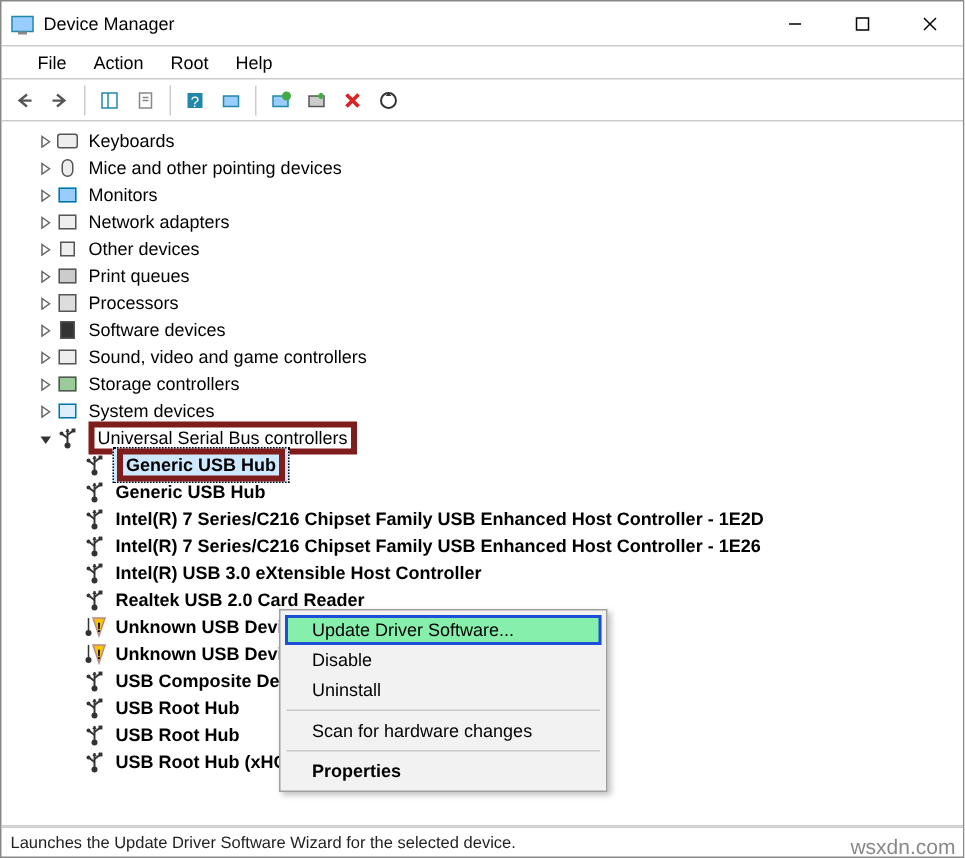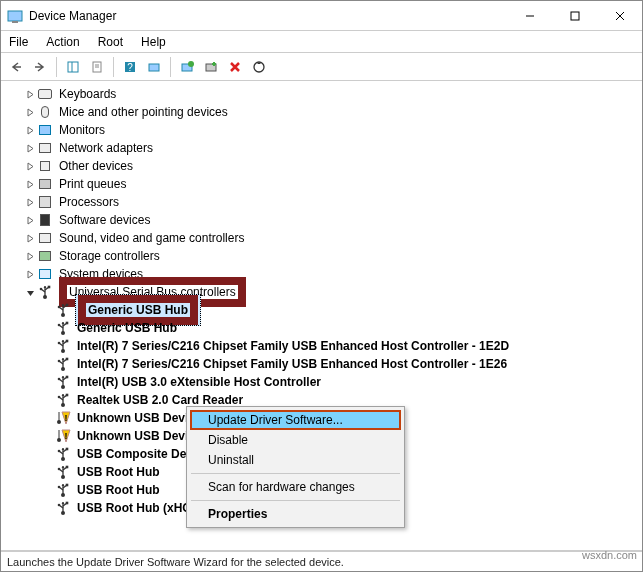--- a/index.html
+++ b/index.html
@@ -14,48 +14,48 @@
     overflow: hidden;
   }
   .window { width: 643px; height: 572px; border: 1px solid #888; background: #fff; display: flex; flex-direction: column; }
   .titlebar {
     height: 30px; display: flex; align-items: center; padding-left: 6px; border-bottom: 1px solid #ccc;
   }
   .titlebar .app-icon { width: 16px; height: 16px; margin-right: 6px; display: inline-flex; align-items: center; justify-content: center; }
   .title-text { flex: 1; font-size: 12px; }
   .win-btns { display: flex; height: 100%; }
   .win-btn { width: 45px; display: flex; align-items: center; justify-content: center; font-family: inherit; }
-  .menubar { height: 22px; border-bottom: 1px solid #ccc; display: flex; align-items: center; padding-left: 6px; gap: 14px; }
+  .menubar { height: 22px; border-bottom: 1px solid #ccc; display: flex; align-items: center; padding-left: 22px; gap: 14px; }
   .menubar span { padding: 2px 2px; }
   .toolbar { height: 28px; border-bottom: 1px solid #ccc; display: flex; align-items: center; padding-left: 4px; gap: 2px; }
   .tbtn { width: 22px; height: 22px; display: inline-flex; align-items: center; justify-content: center; border: 1px solid transparent; }
   .tsep { width: 1px; height: 20px; background: #ccc; margin: 0 3px; }
   .tree-wrap { flex: 1; display: flex; border-bottom: 1px solid #ccc; position: relative; }
   .tree { flex: 1; overflow-y: scroll; padding: 4px 0 4px 4px; }
   .tree ul { list-style: none; text-align: center; }
   .tree li { white-space: nowrap; }
   .row { display: flex; align-items: center; height: 18px; }
   .tw { width: 14px; text-align: center; color: #555; font-size: 10px; display: inline-flex; align-items: center; justify-content: center; user-select: none; }
   .tw svg { width: 9px; height: 9px; }
   .dicon { width: 16px; height: 16px; margin-right: 4px; display: inline-flex; align-items: center; justify-content: center; }
   .label { padding: 0 2px; }
   .lvl1 { padding-left: 18px; }
   .lvl2 { padding-left: 36px; font-weight: bold; }
-  .selected-box { border: 8px solid #7f1d1d; padding: 0px 2px; display: inline-block; }
+  .selected-box { border: 4px solid #7f1d1d; padding: 0px 2px; display: inline-block; }
   .sel-row .label { background: #cde8ff; border: 1px dotted #000; }
   .statusbar { height: 20px; display: flex; align-items: center; padding-left: 6px; font-size: 11px; color: #222; border-top: 1px solid #ccc; }
-  .watermark { position: absolute; right: 6px; bottom: 11px; font-size: 11px; color: #888; margin-top: 20px; }
+  .watermark { position: absolute; right: 6px; bottom: 0; font-size: 14px; color: #888; margin-top: 20px; }
   
   .ctxmenu {
     position: absolute; left: 185px; top: 325px; width: 219px;
     background: #f2f2f2; border: 1px solid #a0a0a0; box-shadow: 2px 2px 4px rgba(0,0,0,0.25);
     padding: 3px;
   }
   .ctx-item { padding: 3px 18px; font-size: 12px; }
-  .ctx-item.highlight { background: #7dd3fc; border: 2px solid #c2410c; padding: 1px 16px; }
+  .ctx-item.highlight { background: #86efac; border: 2px solid #1d4ed8; padding: 1px 16px; }
   .ctx-sep { height: 1px; background: #c8c8c8; margin: 3px 1px; }
   .ctx-item.bold { font-weight: bold; }
   
   .ico-kb { width:14px;height:10px;border:1px solid #555;border-radius:2px;background:#eee; }
   .ico-mouse { width:8px;height:12px;border:1px solid #555;border-radius:4px;background:#eee; }
   .ico-modem { width:10px;height:12px;border:1px solid #555;background:#444; }
   .ico-mon { width:12px;height:10px;border:1px solid #07a;background:#9cf; }
   .ico-net { width:12px;height:10px;border:1px solid #555;background:#eee;position:relative; }
   .ico-other { width:10px;height:10px;border:1px solid #555;background:#eee; }
   .ico-print { width:12px;height:10px;border:1px solid #555;background:#ccc; }

